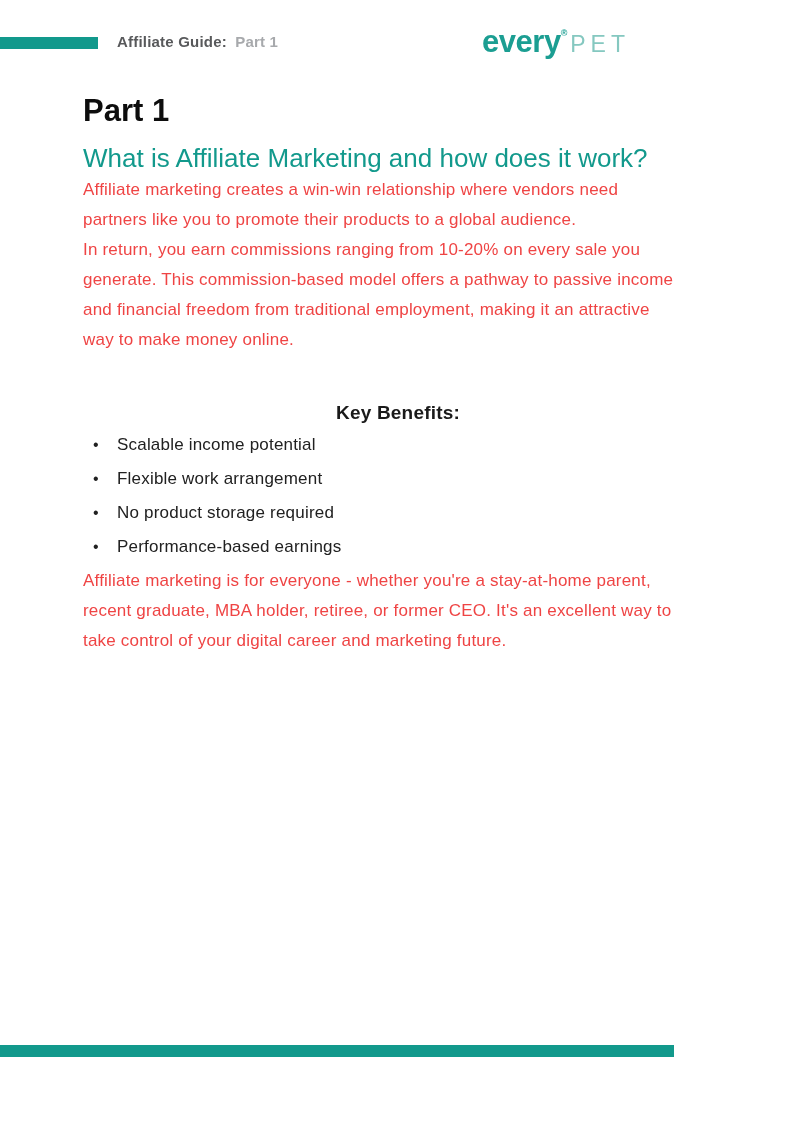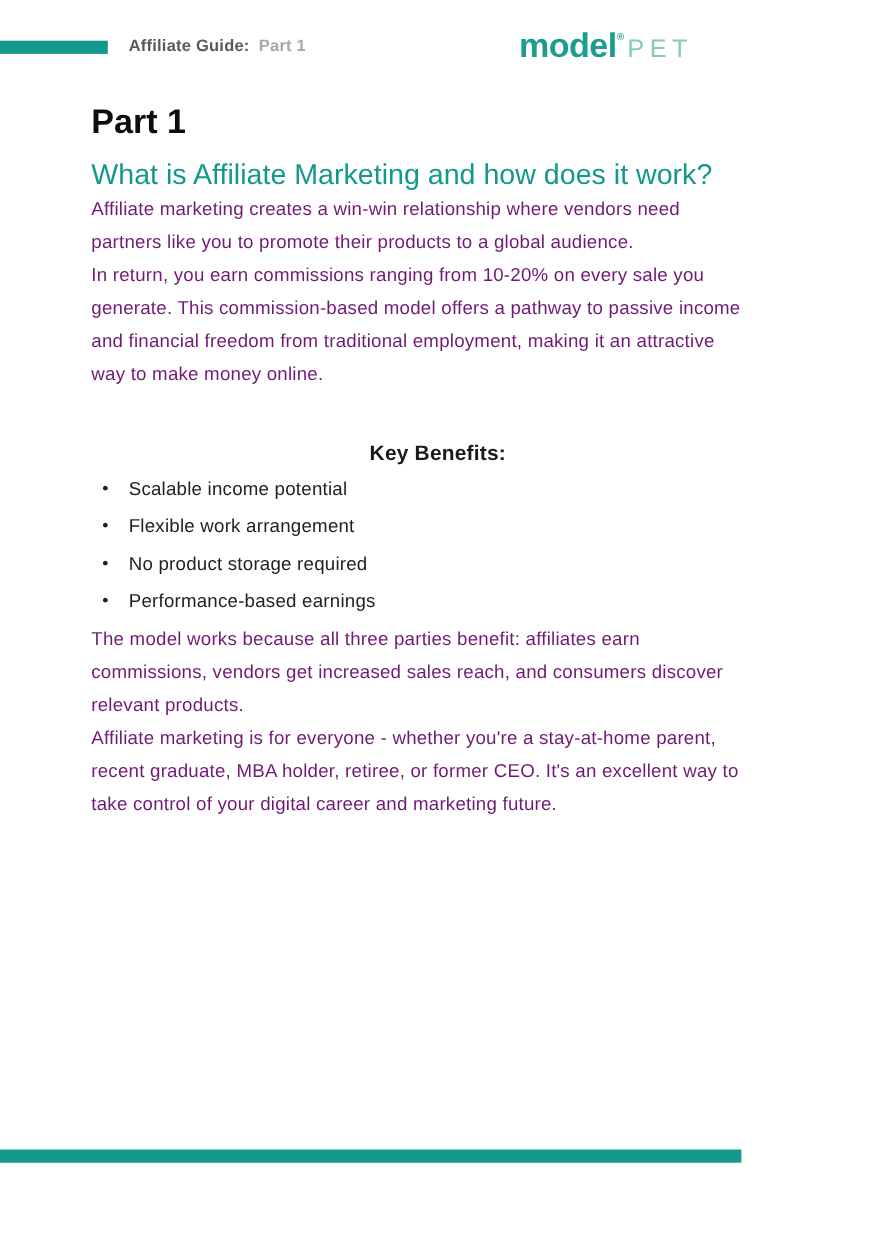--- a/index.html
+++ b/index.html
@@ -92,21 +92,21 @@
   }
   .section-heading.second {
     margin-top: 8px;
   }
   p.body-text {
     margin: 0;
     max-width: 600px;
     font-size: 17px;
     line-height: 30px;
     letter-spacing: 0.2px;
-    color: #701a75;
+    color: #ef4444;
   }
   .p1 { margin-top: 54px; }
   .p2 { margin-top: 12px; }
   .benefits-title {
     margin: 43px 0 0 0;
     font-size: 19px;
     line-height: 30px;
     font-weight: bold;
     color: #1a1a1a;
     letter-spacing: 0.2px;
@@ -159,21 +159,21 @@
 <body>
 
 <div class="page">
 
   <div class="header-bar"></div>
   <div class="header-title">
     <span class="ht-bold">Affiliate Guide:</span>
     <span class="ht-light">Part 1</span>
   </div>
   <div class="logo">
-    <span class="logo-main">model</span><span class="logo-reg">®</span><span class="logo-sub">PET</span>
+    <span class="logo-main">every</span><span class="logo-reg">®</span><span class="logo-sub">PET</span>
   </div>
 
   <main class="content">
     <h1 class="part-title">Part 1</h1>
 
     <h2 class="section-heading">What is Affiliate Marketing and how does it work?</h2>
 
     <p class="body-text p1">Affiliate marketing creates a win-win relationship where vendors need partners like you to promote their products to a global audience.</p>
 
     <p class="body-text p2">In return, you earn commissions ranging from 10-20% on every sale you generate. This commission-based model offers a pathway to passive income and financial freedom from traditional employment, making it an attractive way to make money online.</p>
@@ -192,21 +192,20 @@
       <li>
         <span class="bullet">•</span>
         <span>No product storage required</span>
       </li>
       <li>
         <span class="bullet">•</span>
         <span>Performance-based earnings</span>
       </li>
     </ul>
 
-    <p class="body-text p3">The model works because all three parties benefit: affiliates earn commissions, vendors get increased sales reach, and consumers discover relevant products.</p>
 
 
     <p class="body-text p4">Affiliate marketing is for everyone - whether you're a stay-at-home parent, recent graduate, MBA holder, retiree, or former CEO. It's an excellent way to take control of your digital career and marketing future.</p>
   </main>
 
   <div class="footer-bar"></div>
   <div class="page-number">02</div>
 
 </div>
 

